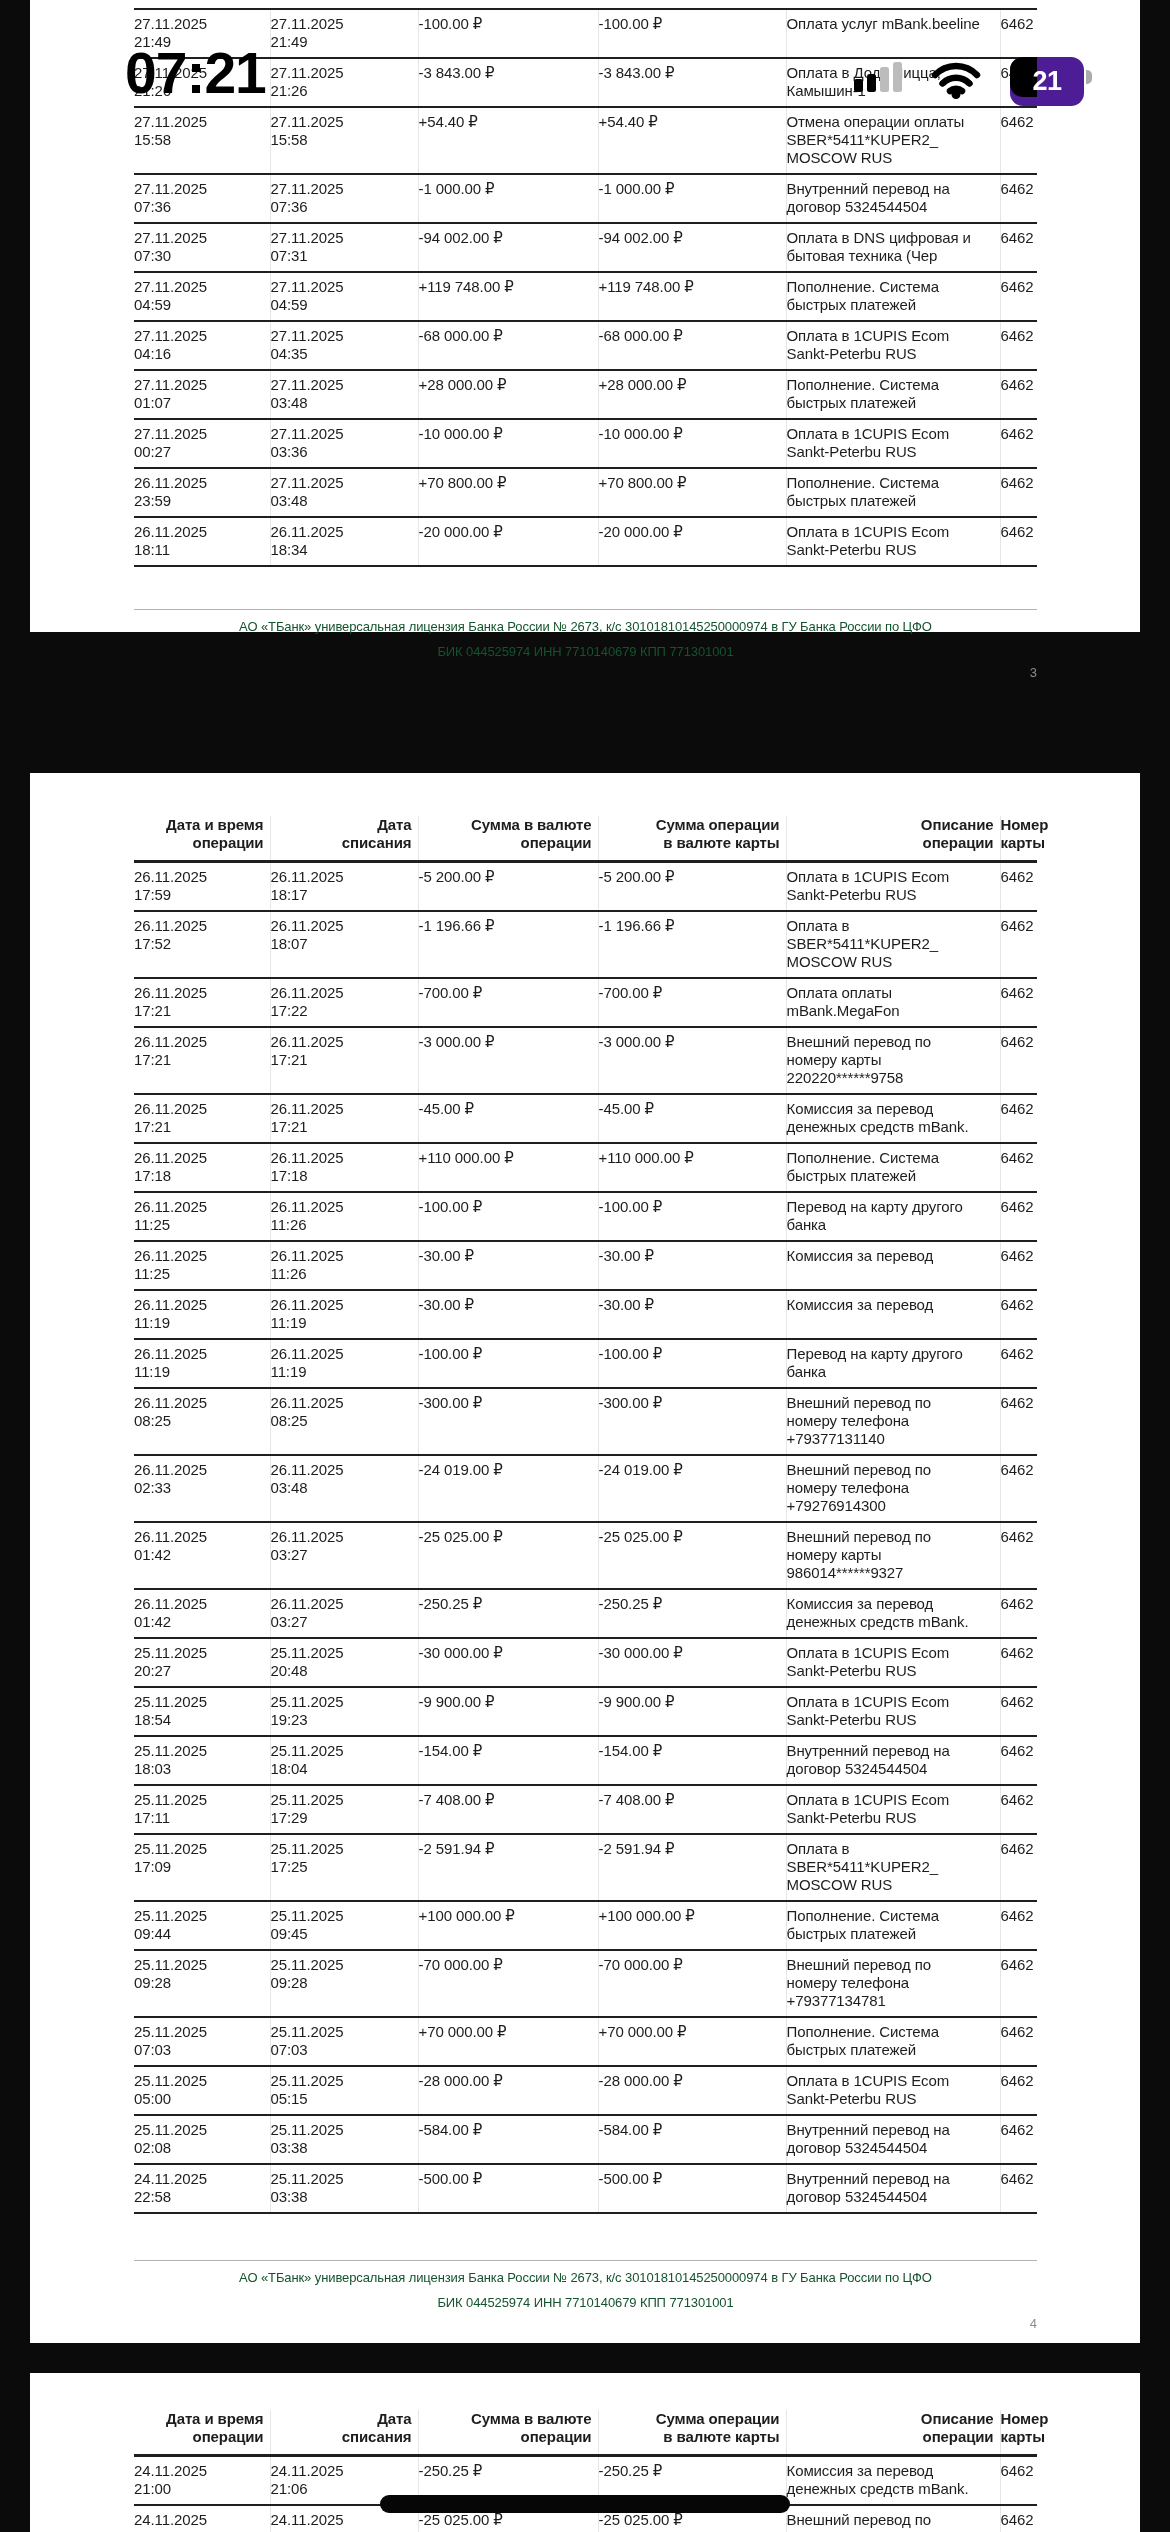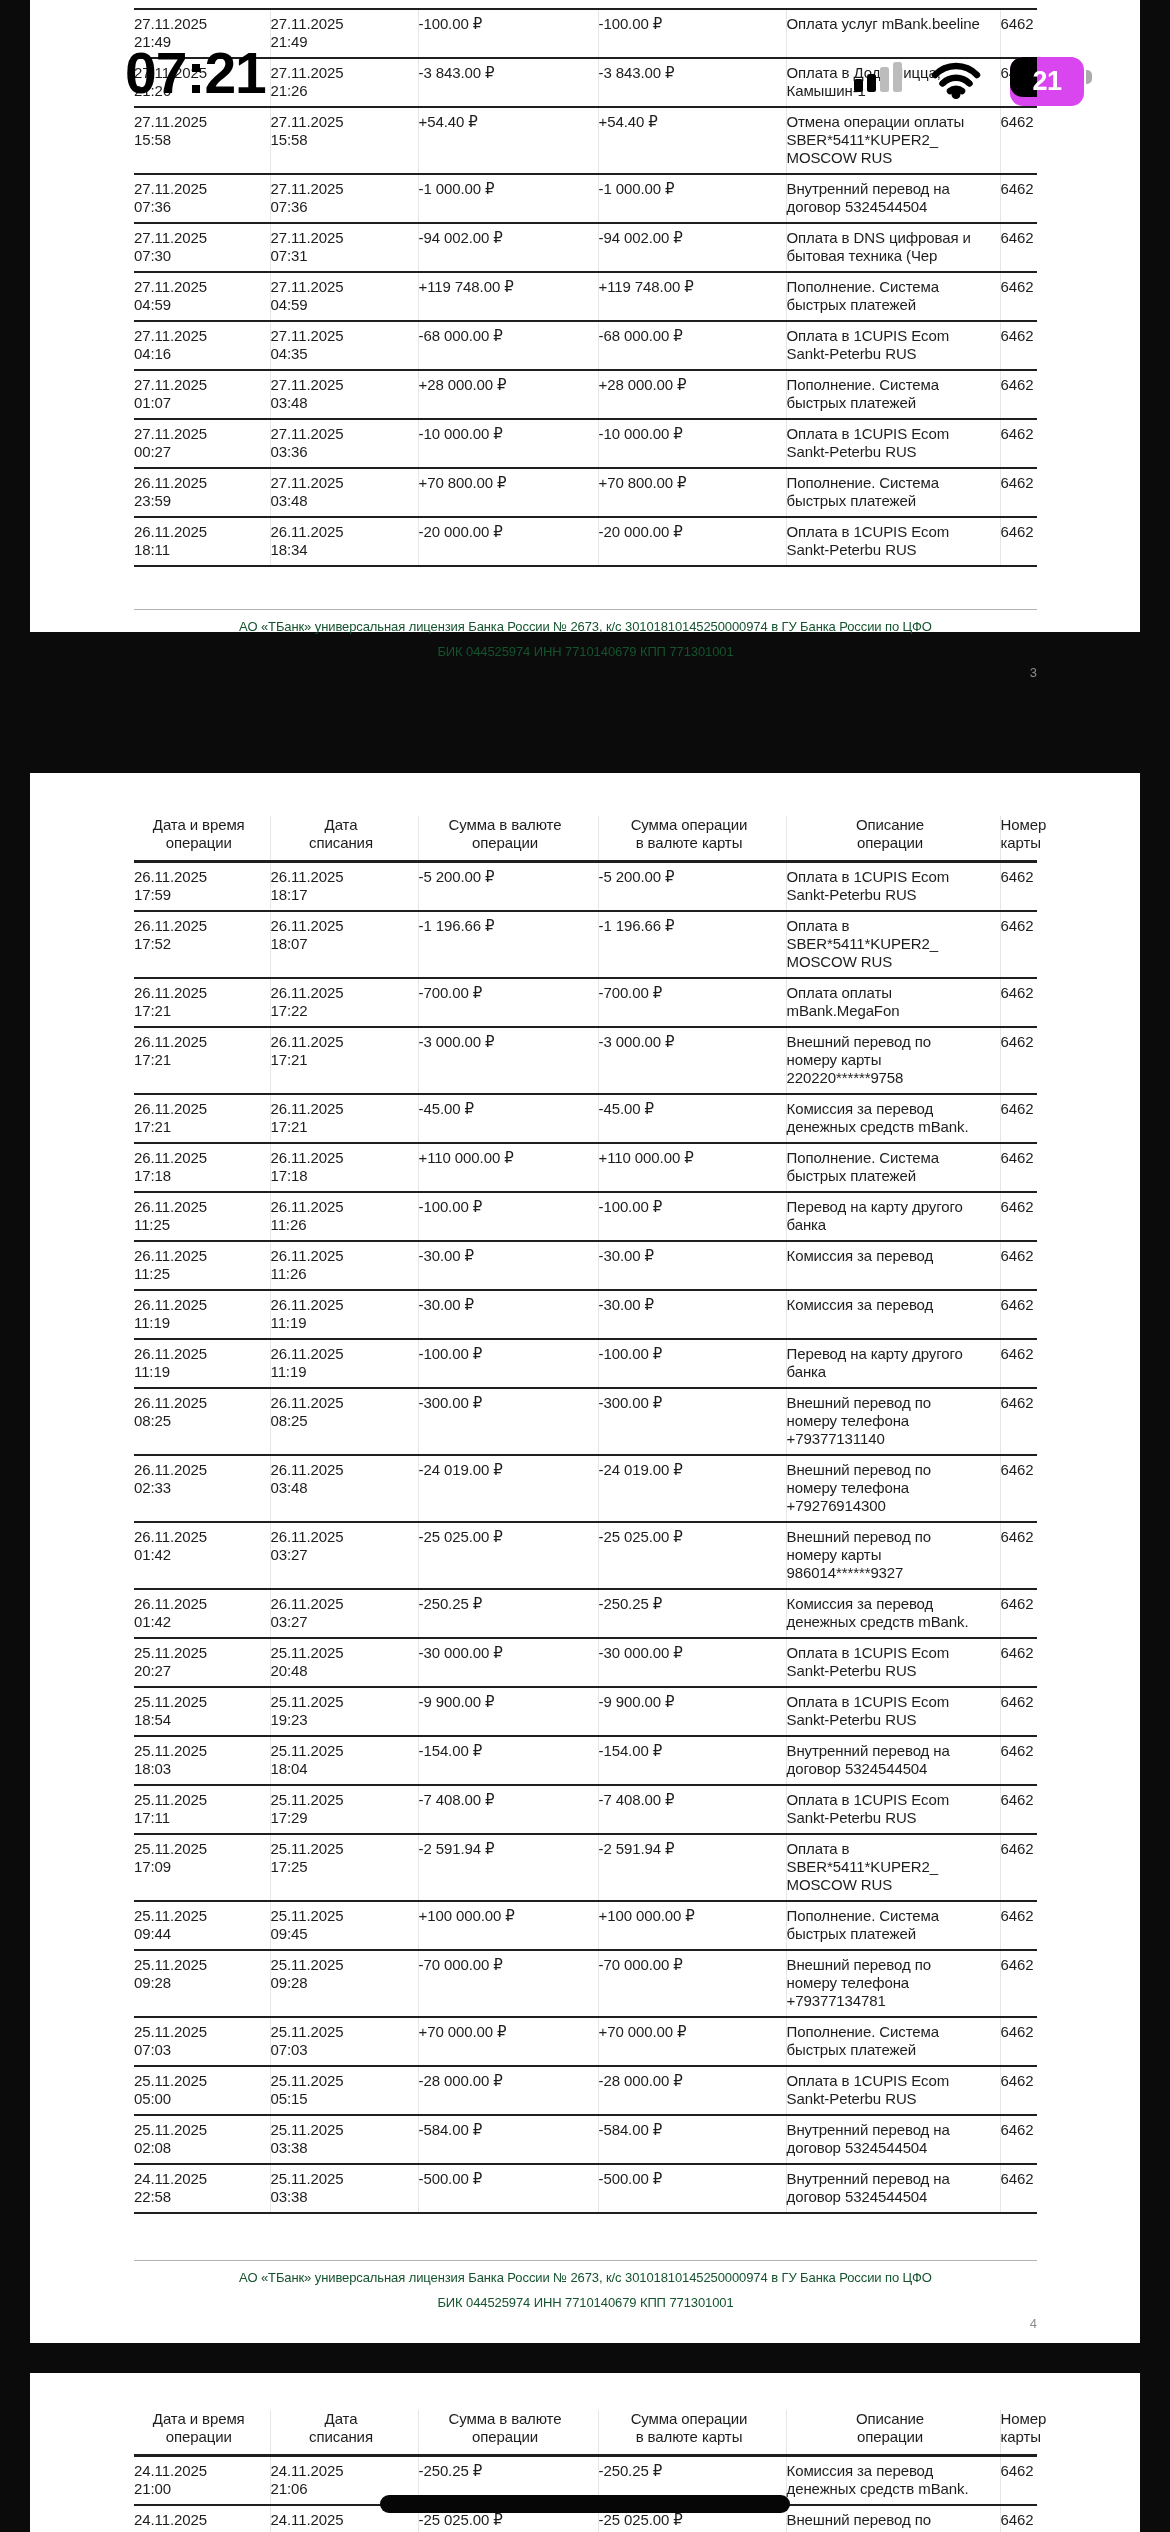--- a/index.html
+++ b/index.html
@@ -25,21 +25,21 @@
 
   table.stmt {
     border-collapse:collapse; table-layout:fixed;
     width:903px; margin-left:104px;
     font-size:15px; line-height:18px; letter-spacing:-0.1px; color:#1d1d1d;
   }
   table.stmt-cut-top { border-top:2px solid #1f1f1f; }
   .stmt col.c1{width:136px}.stmt col.c2{width:148px}.stmt col.c3{width:180px}
   .stmt col.c4{width:188px}.stmt col.c5{width:214px}.stmt col.c6{width:37px}
   .stmt th {
-    vertical-align:top; text-align:center; font-weight:400;
+    vertical-align:top; text-align:right; font-weight:700;
     white-space:pre-line; padding:0 6px 8px 0;
     border-bottom:3px solid #1f1f1f;
   }
   .stmt td {
     vertical-align:top; white-space:pre-line;
     padding:5px 6px 6px 0;
     border-bottom:2px solid #1f1f1f;
   }
   .stmt th + th, .stmt td + td { border-left:1px solid #e6e6e6; }
 
@@ -69,21 +69,21 @@
     display:flex; align-items:flex-end; gap:4px; z-index:20;
   }
   .signal .bar { width:9px; border-radius:2.5px; }
   .signal .b1 { height:13px; background:#000; }
   .signal .b2 { height:18px; background:#000; }
   .signal .b3 { height:25px; background:#bcbcbc; }
   .signal .b4 { height:30px; background:#bcbcbc; }
   .wifi { position:absolute; left:930px; top:59px; z-index:20; }
   .battery {
     position:absolute; left:1010px; top:57px; width:74px; height:49px;
-    background:#d946ef; border-radius:13px; z-index:20;
+    background:#4c1d95; border-radius:13px; z-index:20;
   }
   .battery .fill {
     position:absolute; left:0; top:0; width:27px; height:40px;
     background:#000; border-radius:13px 0 0 13px;
   }
   .battery .pct {
     position:absolute; inset:0; display:flex; align-items:center; justify-content:center;
     color:#fff; font-size:27px; font-weight:700; letter-spacing:-0.5px;
   }
   .battery .cap {

